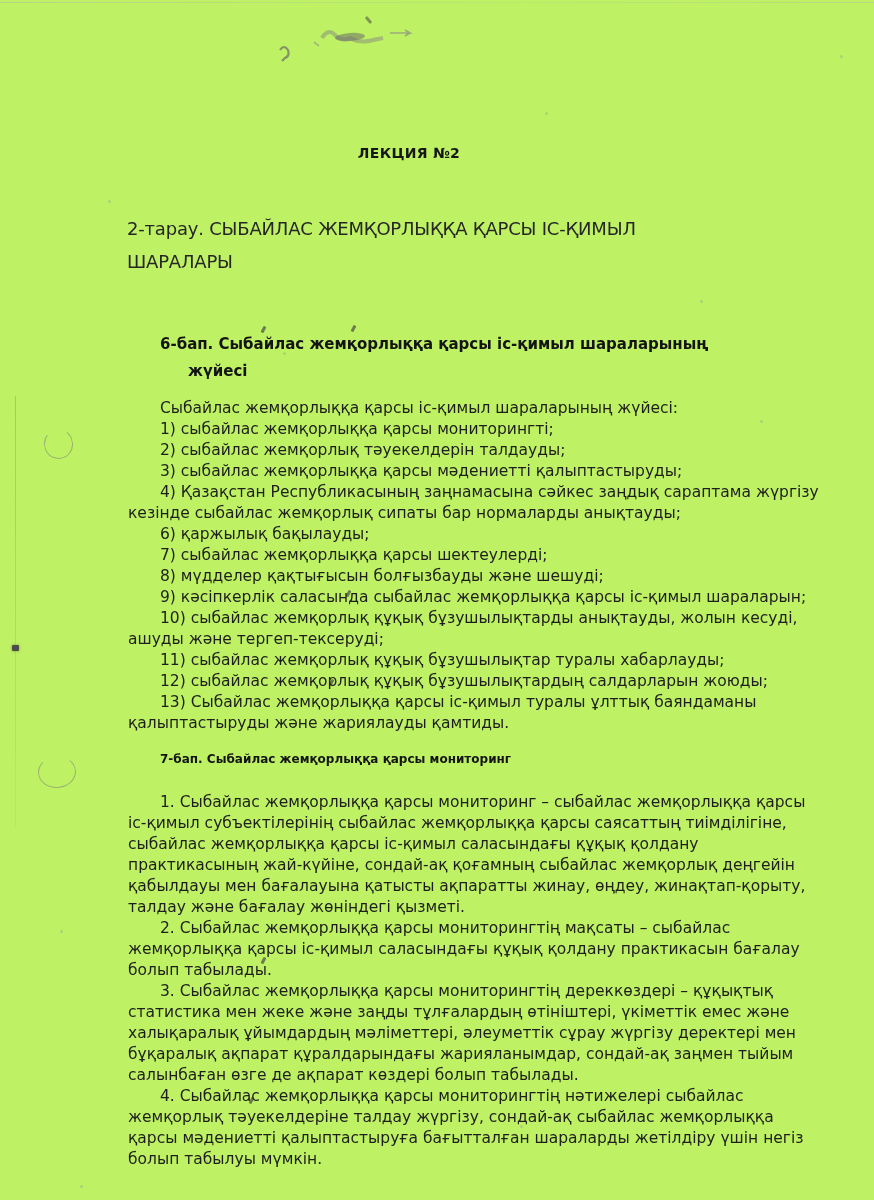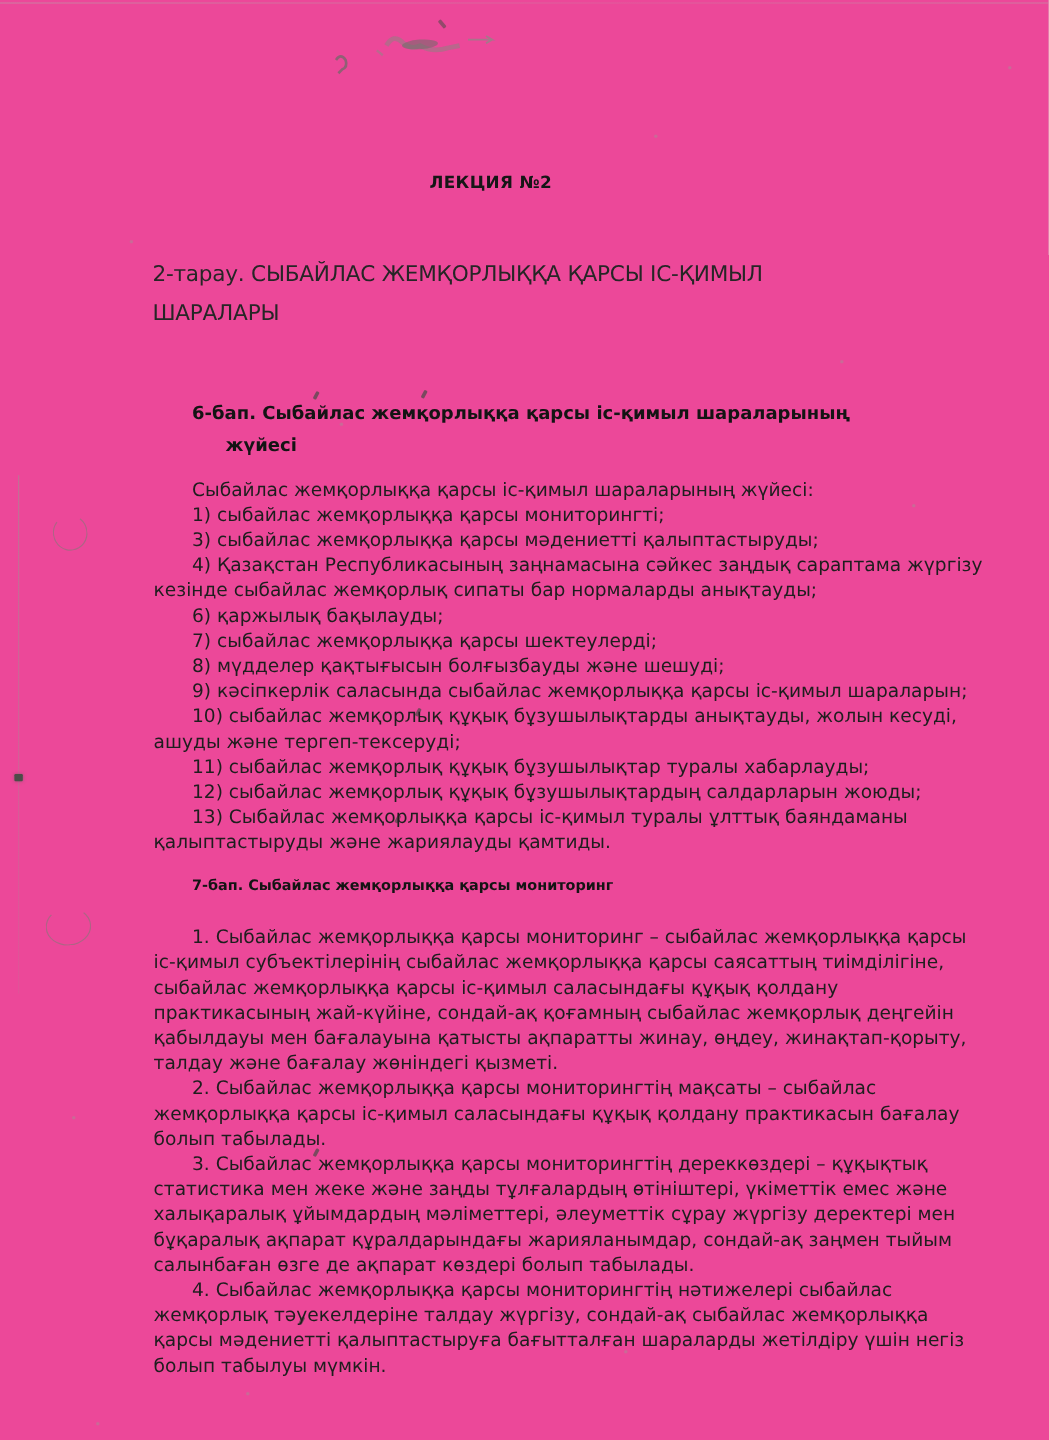--- a/index.html
+++ b/index.html
@@ -1,20 +1,20 @@
 <!DOCTYPE html>
 <html><head>
 <meta charset="utf-8">
 <style>
   html,body { margin:0; padding:0; background:#d8d8d4; }
   .page {
     position:relative;
     width:874px; height:1200px;
     margin:0 auto;
-    background:#ec4899;
+    background:#bef264;
     overflow:hidden;
     font-family:"DejaVu Sans", sans-serif;
     color:#1c1c1c;
   }
   .lecture-title {
     position:absolute; top:145px; left:0; width:818px;
     text-align:center;
     font-size:14px; font-weight:bold; letter-spacing:.3px;
     color:#161616;
   }
@@ -110,20 +110,21 @@
 
   <div class="doc-body">
 
     <div class="sec-heading">
       <span class="l1">6-бап. Сыбайлас жемқорлыққа қарсы іс-қимыл шараларының</span>
       <span class="l2">жүйесі</span>
     </div>
 
     <p class="para">Сыбайлас жемқорлыққа қарсы іс-қимыл шараларының жүйесі:</p>
     <p class="para">1) сыбайлас жемқорлыққа қарсы мониторингті;</p>
+    <p class="para">2) сыбайлас жемқорлық тәуекелдерін талдауды;</p>
     <p class="para">3) сыбайлас жемқорлыққа қарсы мәдениетті қалыптастыруды;</p>
     <p class="para">4) Қазақстан Республикасының заңнамасына сәйкес заңдық сараптама жүргізу кезінде сыбайлас жемқорлық сипаты бар нормаларды анықтауды;</p>
     <p class="para">6) қаржылық бақылауды;</p>
     <p class="para">7) сыбайлас жемқорлыққа қарсы шектеулерді;</p>
     <p class="para">8) мүдделер қақтығысын болғызбауды және шешуді;</p>
     <p class="para">9) кәсіпкерлік саласында сыбайлас жемқорлыққа қарсы іс-қимыл шараларын;</p>
     <p class="para">10) сыбайлас жемқорлық құқық бұзушылықтарды анықтауды, жолын кесуді, ашуды және тергеп-тексеруді;</p>
     <p class="para">11) сыбайлас жемқорлық құқық бұзушылықтар туралы хабарлауды;</p>
     <p class="para">12) сыбайлас жемқорлық құқық бұзушылықтардың салдарларын жоюды;</p>
     <p class="para">13) Сыбайлас жемқорлыққа қарсы іс-қимыл туралы ұлттық баяндаманы қалыптастыруды және жариялауды қамтиды.</p>

